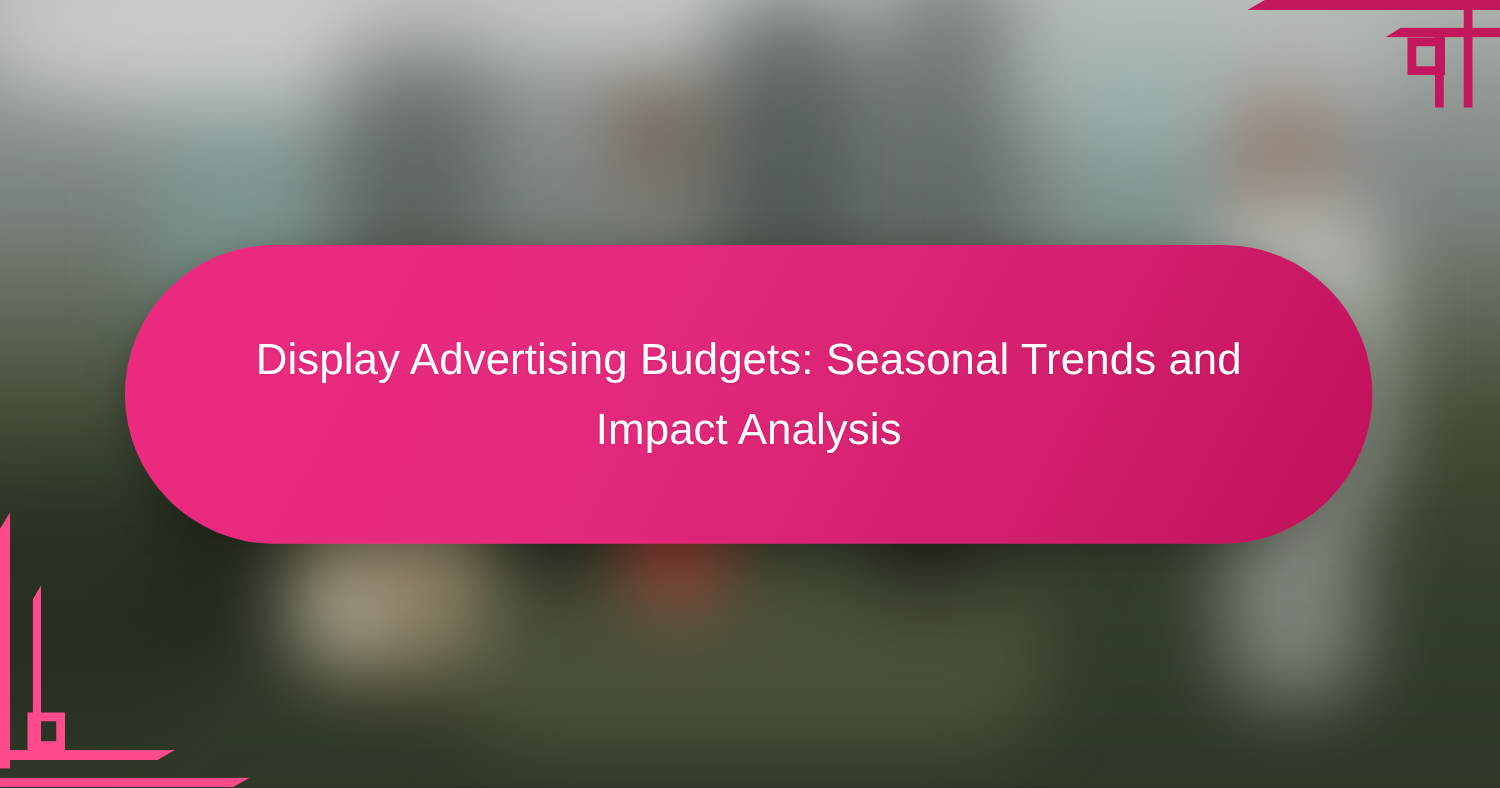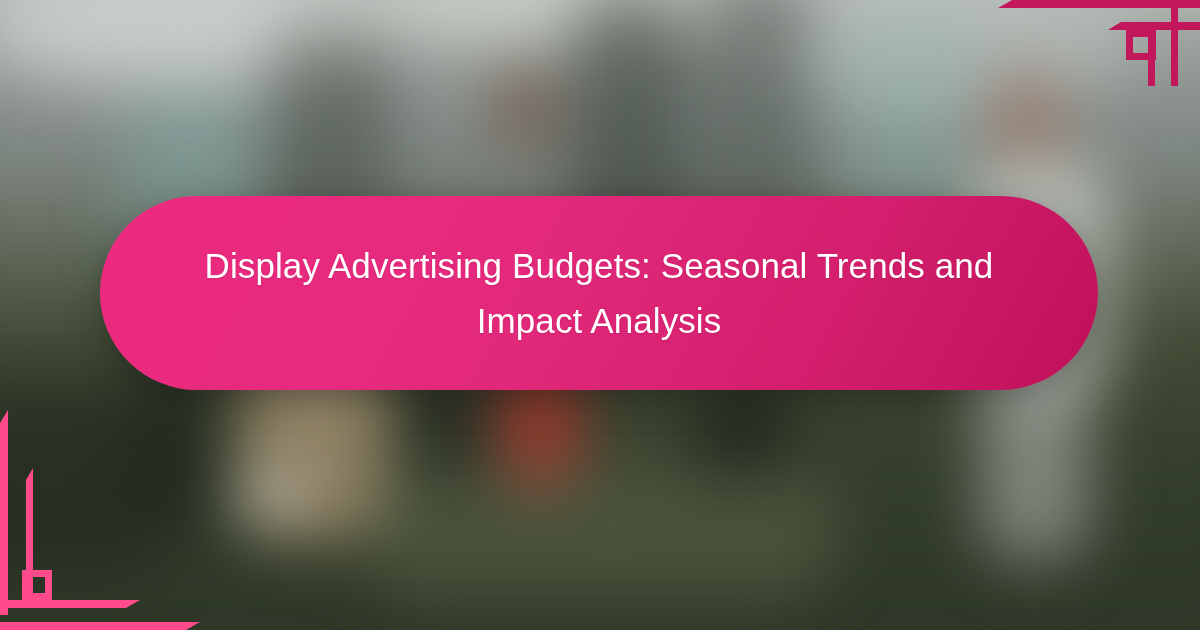--- a/index.html
+++ b/index.html
@@ -51,21 +51,21 @@
     border-radius: 50%;
     filter: blur(18px);
   }
 
   
   #title-card {
     position: absolute;
     left: 100px;
     top: 196px;
     width: 998px;
-    height: 194px;
+    height: 239px;
     border-radius: 124px;
     background: linear-gradient(118deg, #ec2a80 0%, #e52a7d 38%, #d31f6d 72%, #c01059 100%);
     box-shadow: 0 10px 34px rgba(0,0,0,0.30);
     display: flex;
     align-items: center;
     justify-content: flex-end;
     padding: 0 104px;
   }
 
   #title-text {

